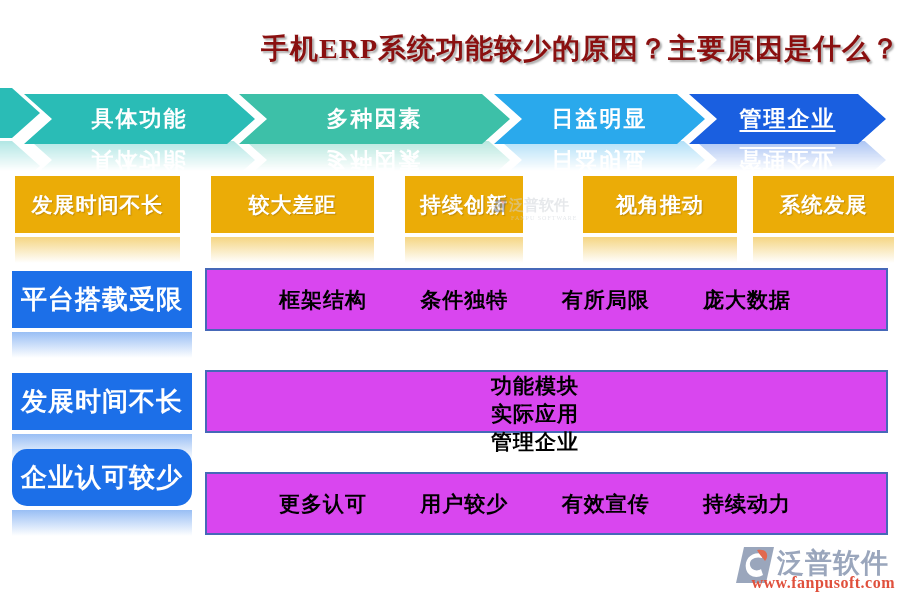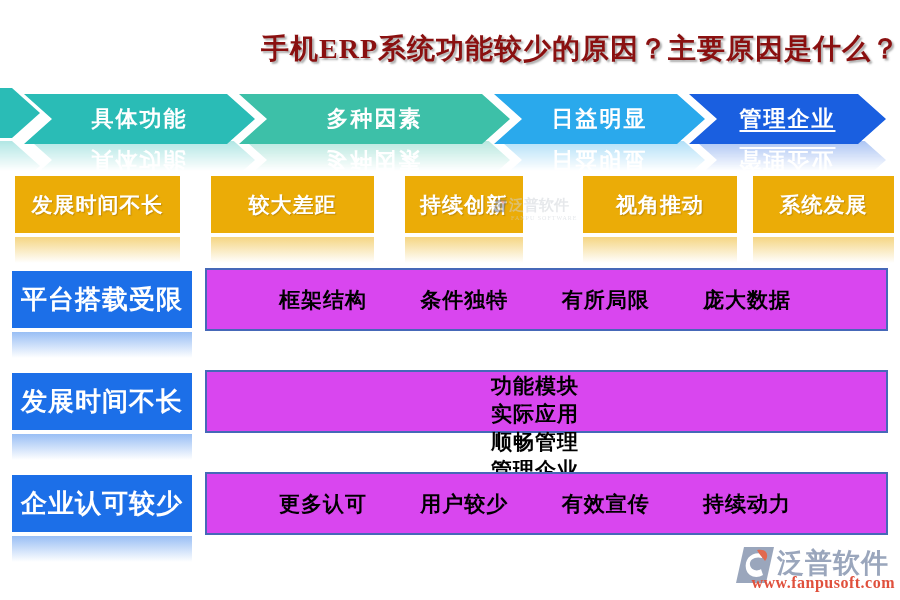--- a/index.html
+++ b/index.html
@@ -64,21 +64,21 @@
   }
   .rbox{
     position:absolute;left:205px;width:683px;height:63px;box-sizing:border-box;
     background:#d946ef;border:2px solid var(--c-box-border,#4668B8);
     display:flex;align-items:center;justify-content:space-between;
     padding:0 95px 0 72px;
     font-size:21px;font-weight:bold;color:#000;letter-spacing:1px;
   }
   .rlabel.r0{top:271px;} .rbox.r0{top:268px;}
   .rlabel.r1{top:373px;} .rbox.r1{top:370px;flex-direction:column;}
-  .rlabel.r2{top:475px;} .rbox.r2{top:472px;}
+  .rlabel.r2{top:449px;border-radius:15px;} .rbox.r2{top:472px;}
   
   .watermark{
     position:absolute;left:493px;top:198px;width:90px;opacity:.5;z-index:5;
     color:#d6dade;line-height:1;
   }
   .watermark .wrow{display:flex;align-items:center;gap:2px;}
   .watermark .wname{font-size:15px;font-weight:bold;color:#cfd3d8;}
   .watermark .wsub{font-size:6px;letter-spacing:1px;color:#ccd1d8;margin:2px 0 0 18px;}
   
   .footer{position:absolute;right:5px;bottom:5px;width:160px;height:50px;}
@@ -152,21 +152,20 @@
       <div class="rbox r0">
         <span>框架结构</span>
         <span>条件独特</span>
         <span>有所局限</span>
         <span>庞大数据</span>
       </div>
       <div class="rlabel r1">发展时间不长</div>
       <div class="rbox r1">
         <span>功能模块</span>
         <span>实际应用</span>
-        <span>顺畅管理</span>
         <span>管理企业</span>
       </div>
       <div class="rlabel r2">企业认可较少</div>
       <div class="rbox r2">
         <span>更多认可</span>
         <span>用户较少</span>
         <span>有效宣传</span>
         <span>持续动力</span>
       </div>
     </div>

